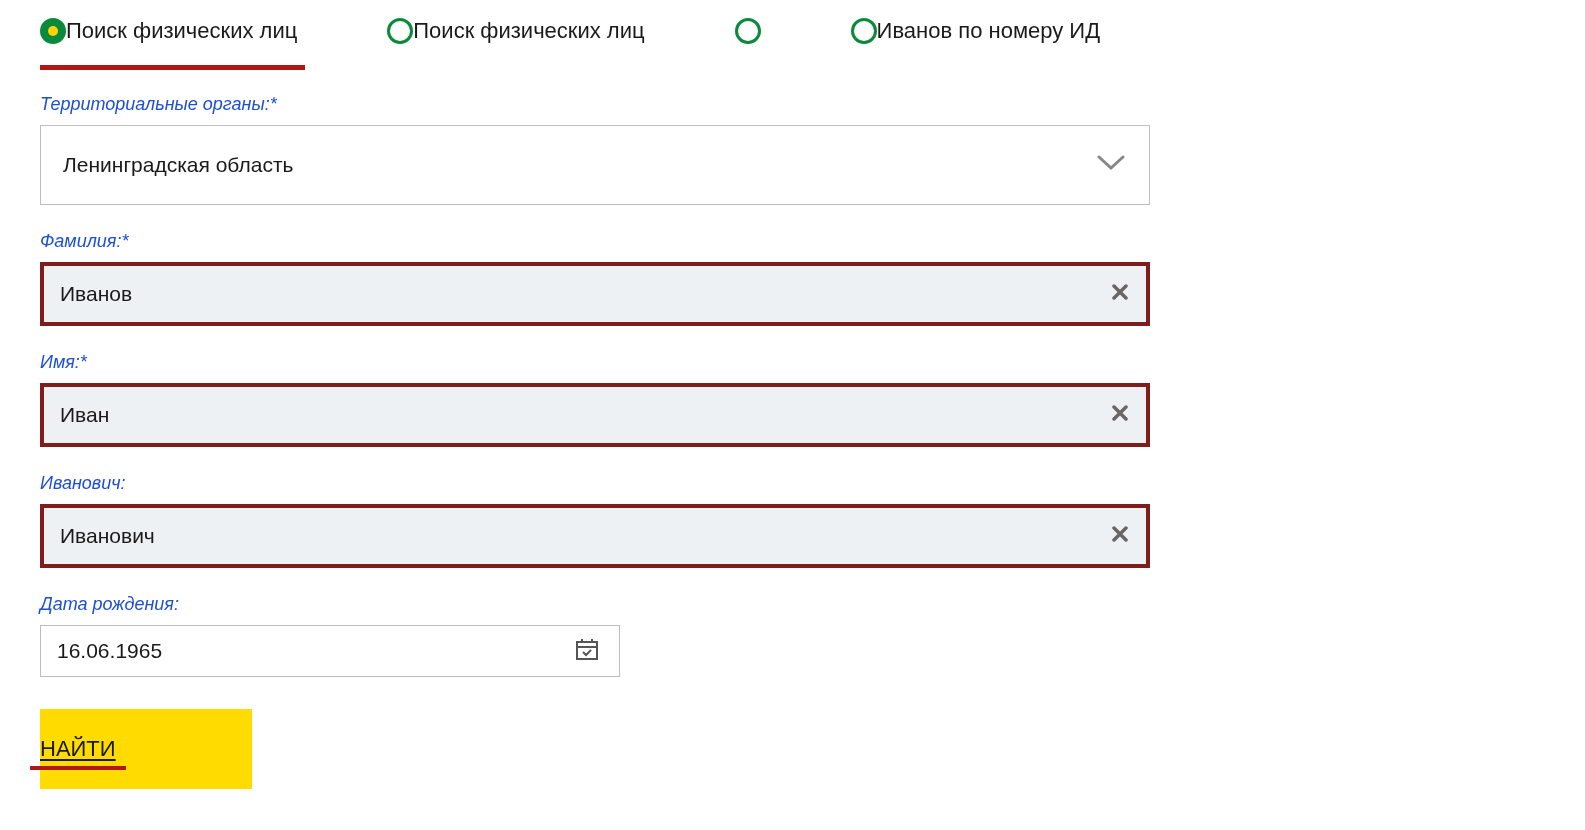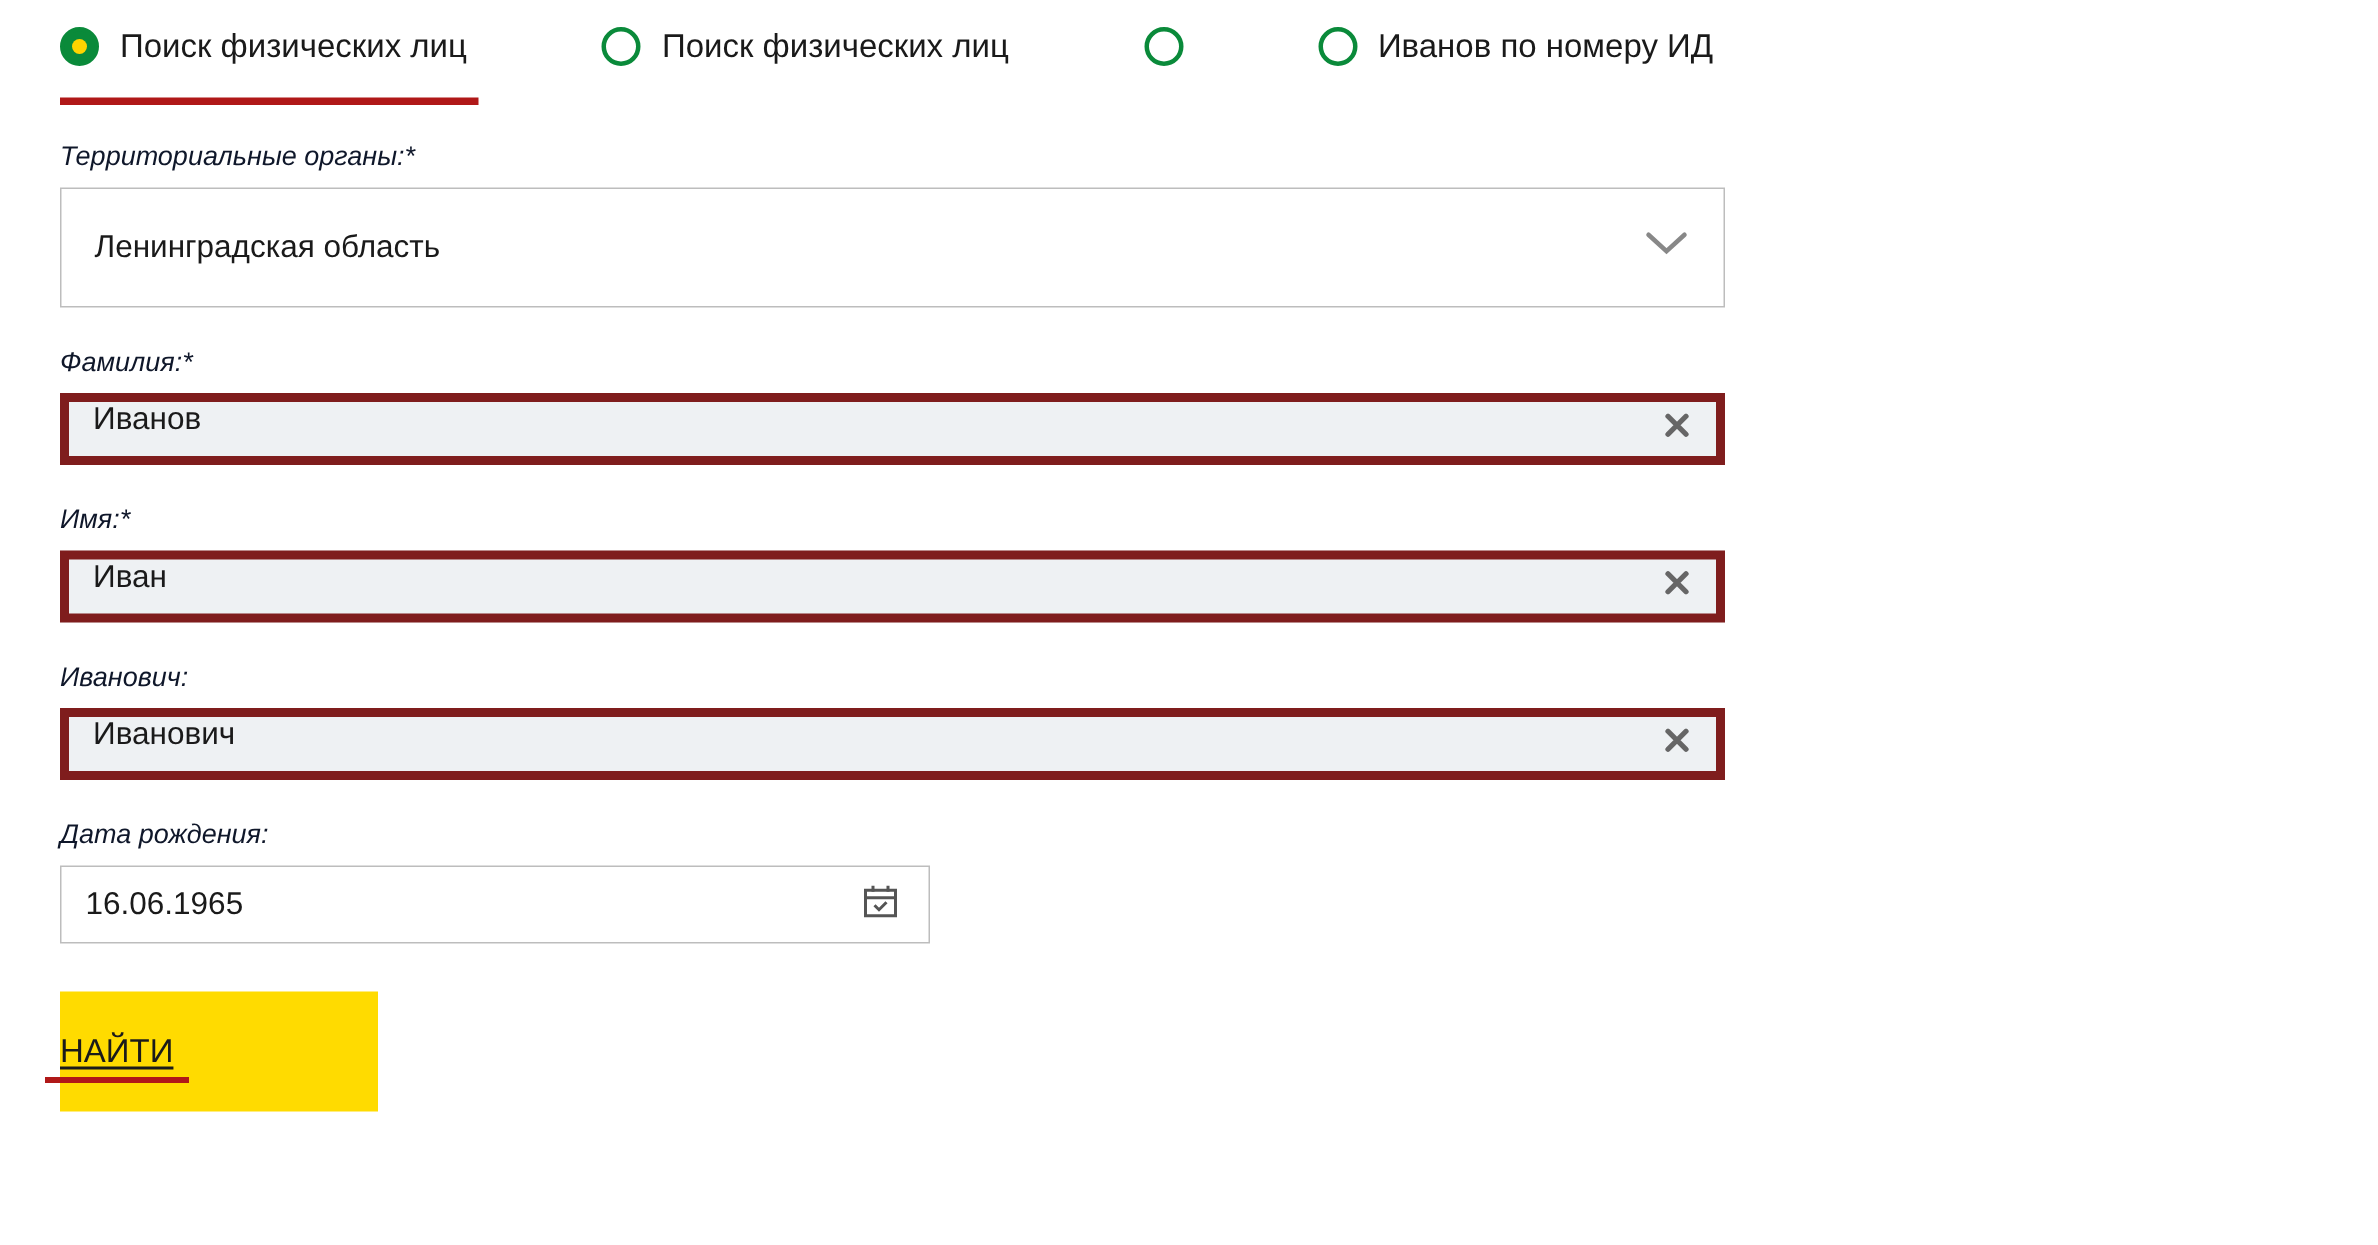--- a/index.html
+++ b/index.html
@@ -14,21 +14,21 @@
       width: 1585px;
     }
     .tabs {
       display: flex;
       gap: 90px;
       margin-bottom: 50px;
     }
     .tab {
       display: flex;
       align-items: center;
-      gap: 14px;
+      gap: 0;
       cursor: pointer;
       position: relative;
     }
     .radio-outer {
       width: 26px;
       height: 26px;
       border: 3px solid #0a8a3a;
       border-radius: 50%;
       display: flex;
       align-items: center;
@@ -58,21 +58,21 @@
     }
     .form {
       max-width: 1110px;
     }
     .field {
       margin-bottom: 26px;
     }
     .field-label {
       font-size: 18px;
       font-style: italic;
-      color: #0f172a;
+      color: #1d4ed8;
       margin-bottom: 10px;
       display: block;
     }
     .select-wrap {
       position: relative;
       border: 1px solid #bdbdbd;
       background: #ffffff;
       height: 80px;
       display: flex;
       align-items: center;
@@ -83,25 +83,25 @@
       color: #1a1a1a;
     }
     .chevron {
       position: absolute;
       right: 24px;
       top: 50%;
       transform: translateY(-50%);
     }
     .input-wrap {
       position: relative;
-      border: 6px solid #7f1d1d;
+      border: 4px solid #7f1d1d;
       background: #eef1f3;
-      height: 48px;
-      display: flex;
-      align-items: flex-start;
+      height: 64px;
+      display: flex;
+      align-items: center;
       padding: 0 60px 0 16px;
     }
     .input-val {
       font-size: 21px;
       color: #1a1a1a;
       background: transparent;
       border: none;
       outline: none;
       width: 100%;
     }

